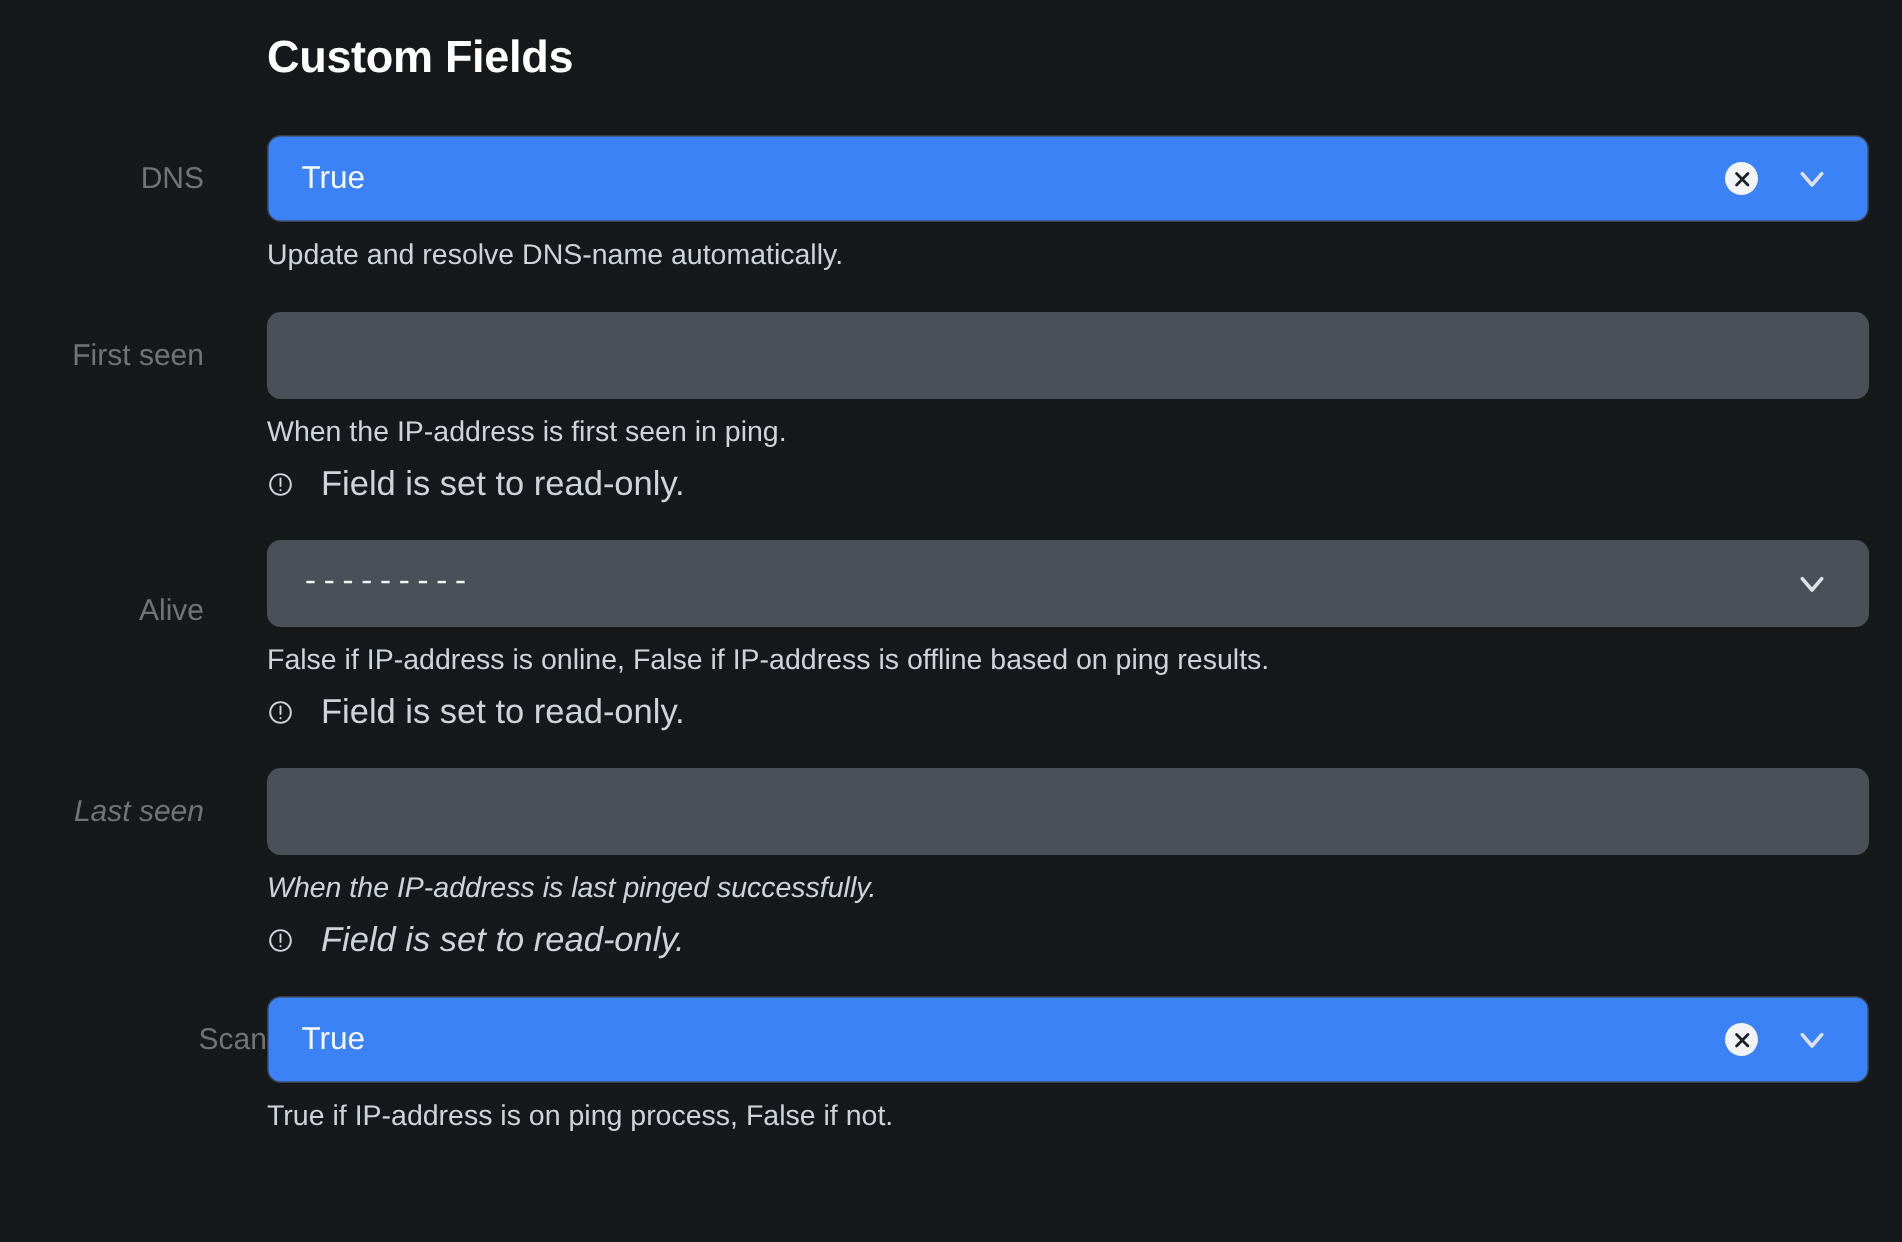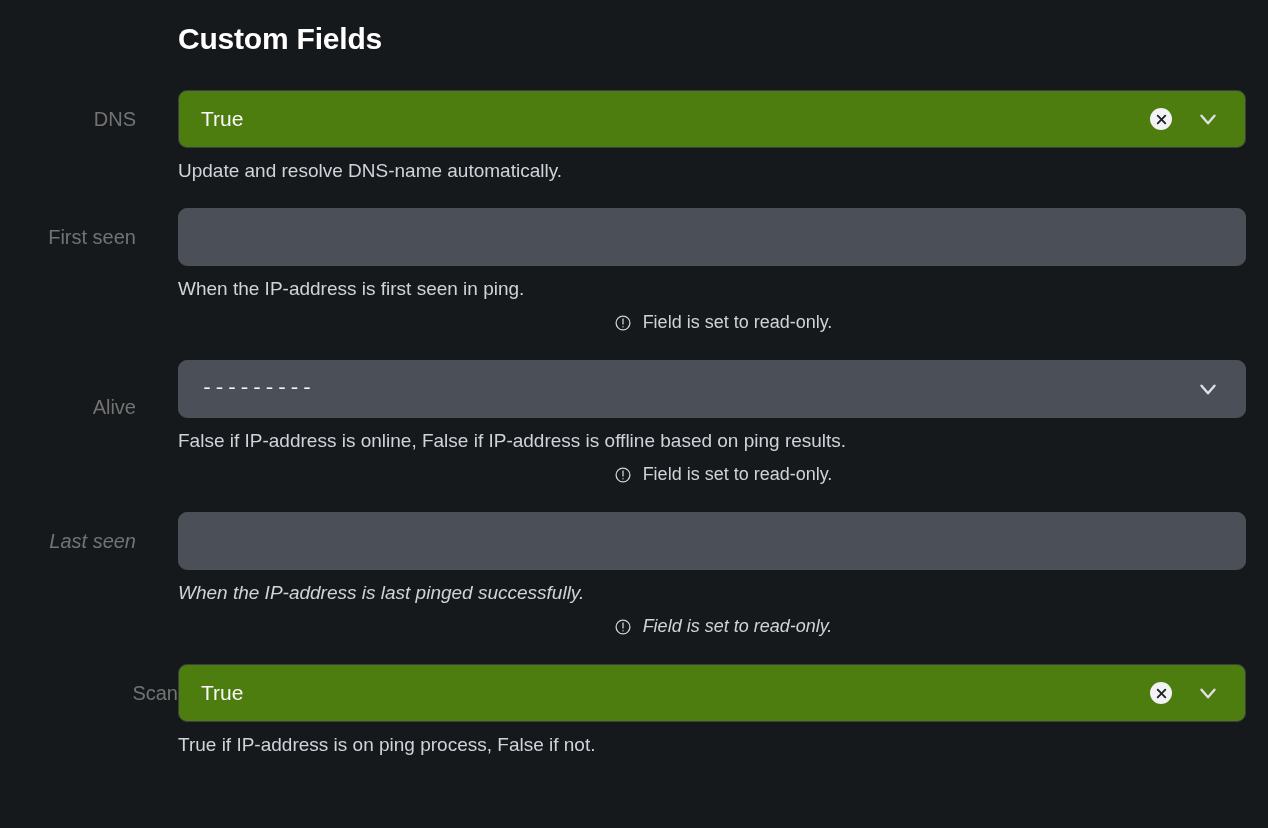--- a/index.html
+++ b/index.html
@@ -71,21 +71,21 @@
     position: relative;
     box-sizing: border-box;
     width: 1068px;
     height: 58px;
     border-radius: 9px;
     display: flex;
     align-items: center;
   }
 
   .field.enabled {
-    background: #4d7c0f;
+    background: #3b82f6;
     border: 1px solid #3a3f45;
   }
 
   .field.disabled {
     background: #4b5058;
     border: 1px solid #4b5058;
   }
 
   .field-value {
     padding-left: 22px;
@@ -145,29 +145,28 @@
     margin-left: 178px;
     font-size: 19px;
     line-height: 23px;
     color: #ced4da;
     padding-top: 11px;
     white-space: nowrap;
   }
 
   .readonly-note {
     margin-left: 178px;
-    font-size: 18px;
+    font-size: 23px;
     line-height: 23px;
     color: #ced4da;
     padding-top: 11px;
     display: flex;
     align-items: center;
-    gap: 11px;
-    white-space: nowrap;
-    justify-content: center;
+    gap: 18px;
+    white-space: nowrap;
   }
 
   .warn-icon {
     display: inline-flex;
     width: 18px;
     height: 18px;
     flex: 0 0 auto;
   }
 </style>
 </head>

